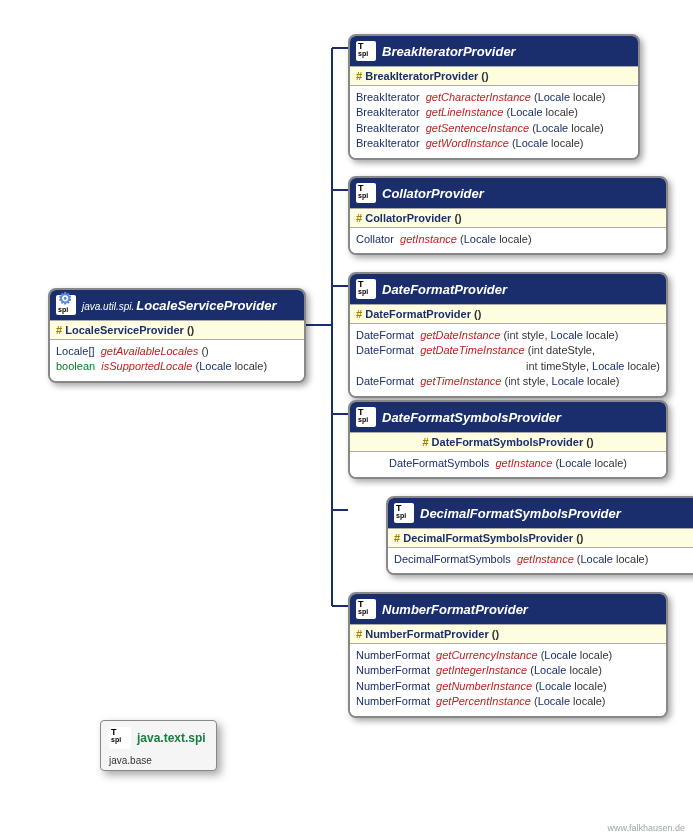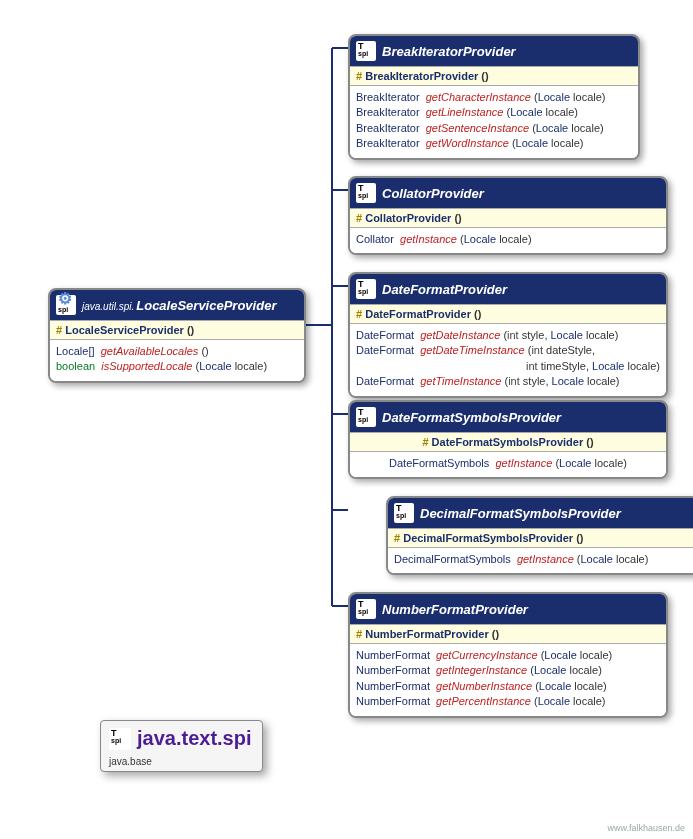--- a/index.html
+++ b/index.html
@@ -111,21 +111,21 @@
     position: absolute;
     display: flex;
     flex-direction: column;
     box-shadow: 4px 4px 8px rgba(0,0,0,0.35);
     background: #f5f5f5;
     border:1px solid #888;
     border-radius:4px;
     padding: 6px 10px 4px 8px;
   }
   .package-box .pkg-row { display:flex; align-items:center; }
-  .package-box .pkg-name { font-weight: bold; font-size: 20px; font-style: normal; color:#4c1d95; }
+  .package-box .pkg-name { font-weight: bold; font-size: 12px; font-style: normal; color:#15803d; }
   .package-box .pkg-sub { font-size: 10px; color:#333; margin-top:6px;}
   .watermark {
     position:absolute;
     right:8px; bottom:6px;
     font-size:9px;
     color:#9aa;
   }
 </style>
 </head>
 <body>

